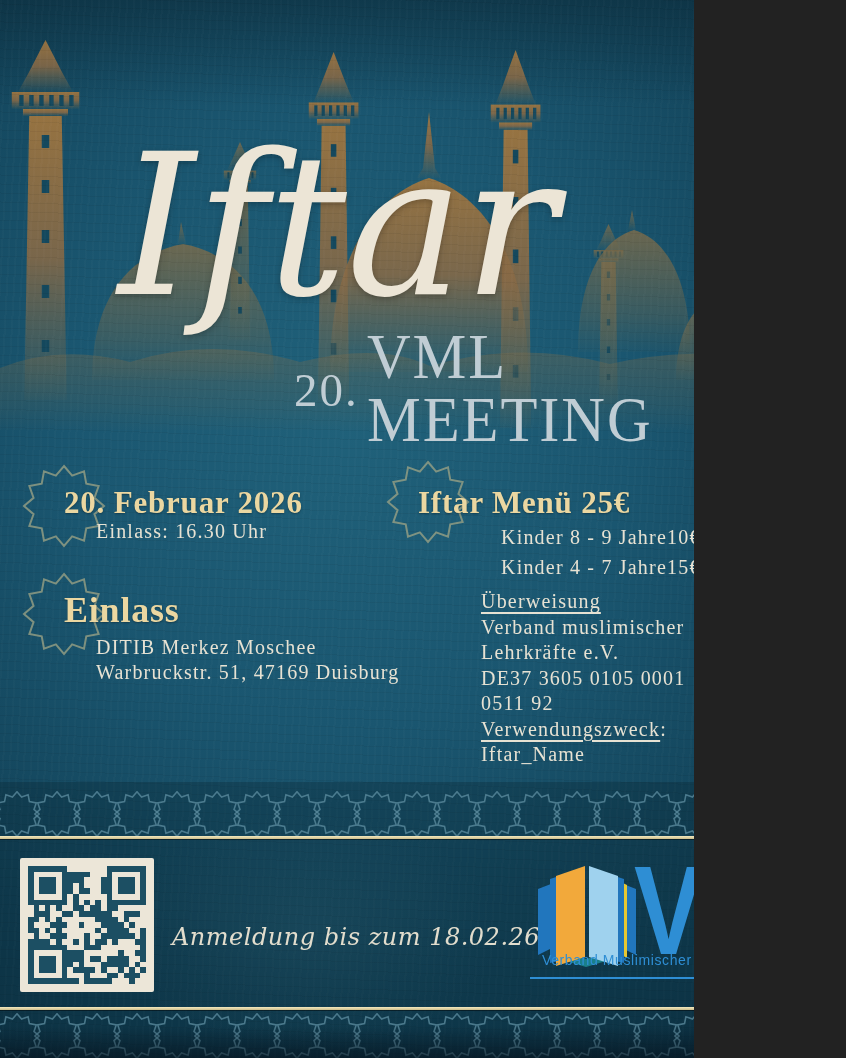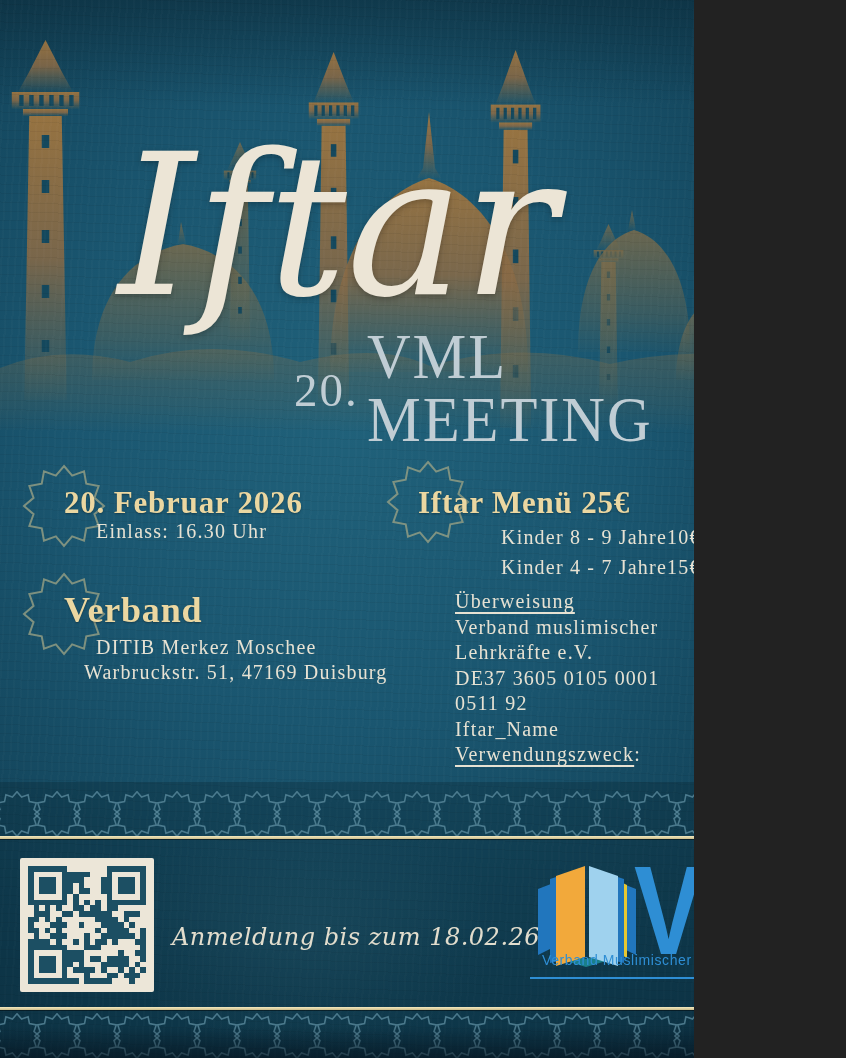--- a/index.html
+++ b/index.html
@@ -33,25 +33,25 @@
   .orn.s2{left:22px;top:572px;}
   .orn.s3{left:386px;top:460px;}
   
   .gold-h{position:absolute;color:#ebd7a1;font-weight:700;letter-spacing:.8px;line-height:1;text-shadow:0 1px 2px rgba(0,0,0,.3);}
   .h-date{left:64px;top:487px;font-size:31px;}
   .h-city{left:64px;top:592px;font-size:36px;}
   .h-menu{left:418px;top:487px;font-size:31px;}
   .body-t{position:absolute;color:#e7e2d3;font-size:20px;letter-spacing:1.2px;line-height:1;}
   .t-einlass{left:96px;top:521px;}
   .t-venue{left:96px;top:637px;}
-  .t-address{left:84px;top:662px;}
+  .t-address{left:96px;top:662px;}
   .menu-rows{position:absolute;left:455px;top:526px;color:#e7e2d3;font-size:20px;letter-spacing:1.2px;}
   .menu-row{display:flex;margin-bottom:7px;}
   .menu-row .ml{width:212px;text-align:right;}
-  .payment{position:absolute;left:455px;top:589px;color:#e7e2d3;font-size:20px;letter-spacing:1.2px;line-height:25.5px;}
+  .payment{position:absolute;left:481px;top:589px;color:#e7e2d3;font-size:20px;letter-spacing:1.2px;line-height:25.5px;}
   .u{text-decoration:underline;text-underline-offset:4px;text-decoration-thickness:1.5px;}
   
   .footer-shade{position:absolute;left:0;top:782px;width:846px;height:276px;background:rgba(4,24,34,.24);}
   .star-band{position:absolute;left:-6px;width:866px;height:46px;display:flex;overflow:hidden;}
   .band-top{top:791px;}
   .band-bottom{top:1013px;}
   .star-band svg{flex:0 0 auto;margin-right:-6px;}
   .gold-line{position:absolute;left:0;width:846px;height:3px;
     background:linear-gradient(180deg,#f3e9c0,#cdbd8a);box-shadow:0 1px 0 rgba(0,0,0,.45);}
   .gl-top{top:836px;}
@@ -157,43 +157,43 @@
     </svg>
   <svg class="orn s2" viewBox="0 0 84 84">
       <polygon points="42.00,2.00 50.15,11.57 62.00,7.36 64.27,19.73 76.64,22.00 72.43,33.85 82.00,42.00 72.43,50.15 76.64,62.00 64.27,64.27 62.00,76.64 50.15,72.43 42.00,82.00 33.85,72.43 22.00,76.64 19.73,64.27 7.36,62.00 11.57,50.15 2.00,42.00 11.57,33.85 7.36,22.00 19.73,19.73 22.00,7.36 33.85,11.57" fill="none" stroke="#97a084" stroke-width="2" opacity="0.8"></polygon>
     </svg>
   <svg class="orn s3" viewBox="0 0 84 84">
       <polygon points="42.00,2.00 50.15,11.57 62.00,7.36 64.27,19.73 76.64,22.00 72.43,33.85 82.00,42.00 72.43,50.15 76.64,62.00 64.27,64.27 62.00,76.64 50.15,72.43 42.00,82.00 33.85,72.43 22.00,76.64 19.73,64.27 7.36,62.00 11.57,50.15 2.00,42.00 11.57,33.85 7.36,22.00 19.73,19.73 22.00,7.36 33.85,11.57" fill="none" stroke="#97a084" stroke-width="2" opacity="0.8"></polygon>
     </svg>
 
   <div class="gold-h h-date">20. Februar 2026</div>
   <div class="body-t t-einlass">Einlass: 16.30 Uhr</div>
-  <div class="gold-h h-city">Verband</div>
+  <div class="gold-h h-city">Einlass</div>
   <div class="body-t t-venue">DITIB Merkez Moschee</div>
   <div class="body-t t-address">Warbruckstr. 51, 47169 Duisburg</div>
 
   <div class="gold-h h-menu">Iftar Menü 25€</div>
   <div class="menu-rows">
     <div class="menu-row">
       <span class="ml">Kinder 8 - 9 Jahre</span>
       <span class="mp">10€</span>
     </div>
     <div class="menu-row">
       <span class="ml">Kinder 4 - 7 Jahre</span>
       <span class="mp">15€</span>
     </div>
   </div>
   <div class="payment">
     <div><span class="u">Überweisung</span></div>
     <div>Verband muslimischer Lehrkräfte e.V.</div>
     <div>DE37 3605 0105 0001 0511 92</div>
-    <div>Iftar_Name</div>
     <div>
       <span class="u">Verwendungszweck</span><span>:</span>
     </div>
+    <div>Iftar_Name</div>
   </div>
 
   <div class="footer-shade"></div>
   <div class="star-band band-top">
       <svg width="46" height="46" viewBox="0 0 46 46">
         <polygon points="23.00,0.80 27.56,6.00 34.10,3.77 35.45,10.55 42.23,11.90 40.00,18.44 45.20,23.00 40.00,27.56 42.23,34.10 35.45,35.45 34.10,42.23 27.56,40.00 23.00,45.20 18.44,40.00 11.90,42.23 10.55,35.45 3.77,34.10 6.00,27.56 0.80,23.00 6.00,18.44 3.77,11.90 10.55,10.55 11.90,3.77 18.44,6.00" fill="none" stroke="#5e8ea0" stroke-width="1.6" opacity="0.75"></polygon>
       </svg>
       <svg width="46" height="46" viewBox="0 0 46 46">
         <polygon points="23.00,0.80 27.56,6.00 34.10,3.77 35.45,10.55 42.23,11.90 40.00,18.44 45.20,23.00 40.00,27.56 42.23,34.10 35.45,35.45 34.10,42.23 27.56,40.00 23.00,45.20 18.44,40.00 11.90,42.23 10.55,35.45 3.77,34.10 6.00,27.56 0.80,23.00 6.00,18.44 3.77,11.90 10.55,10.55 11.90,3.77 18.44,6.00" fill="none" stroke="#5e8ea0" stroke-width="1.6" opacity="0.75"></polygon>
       </svg>

